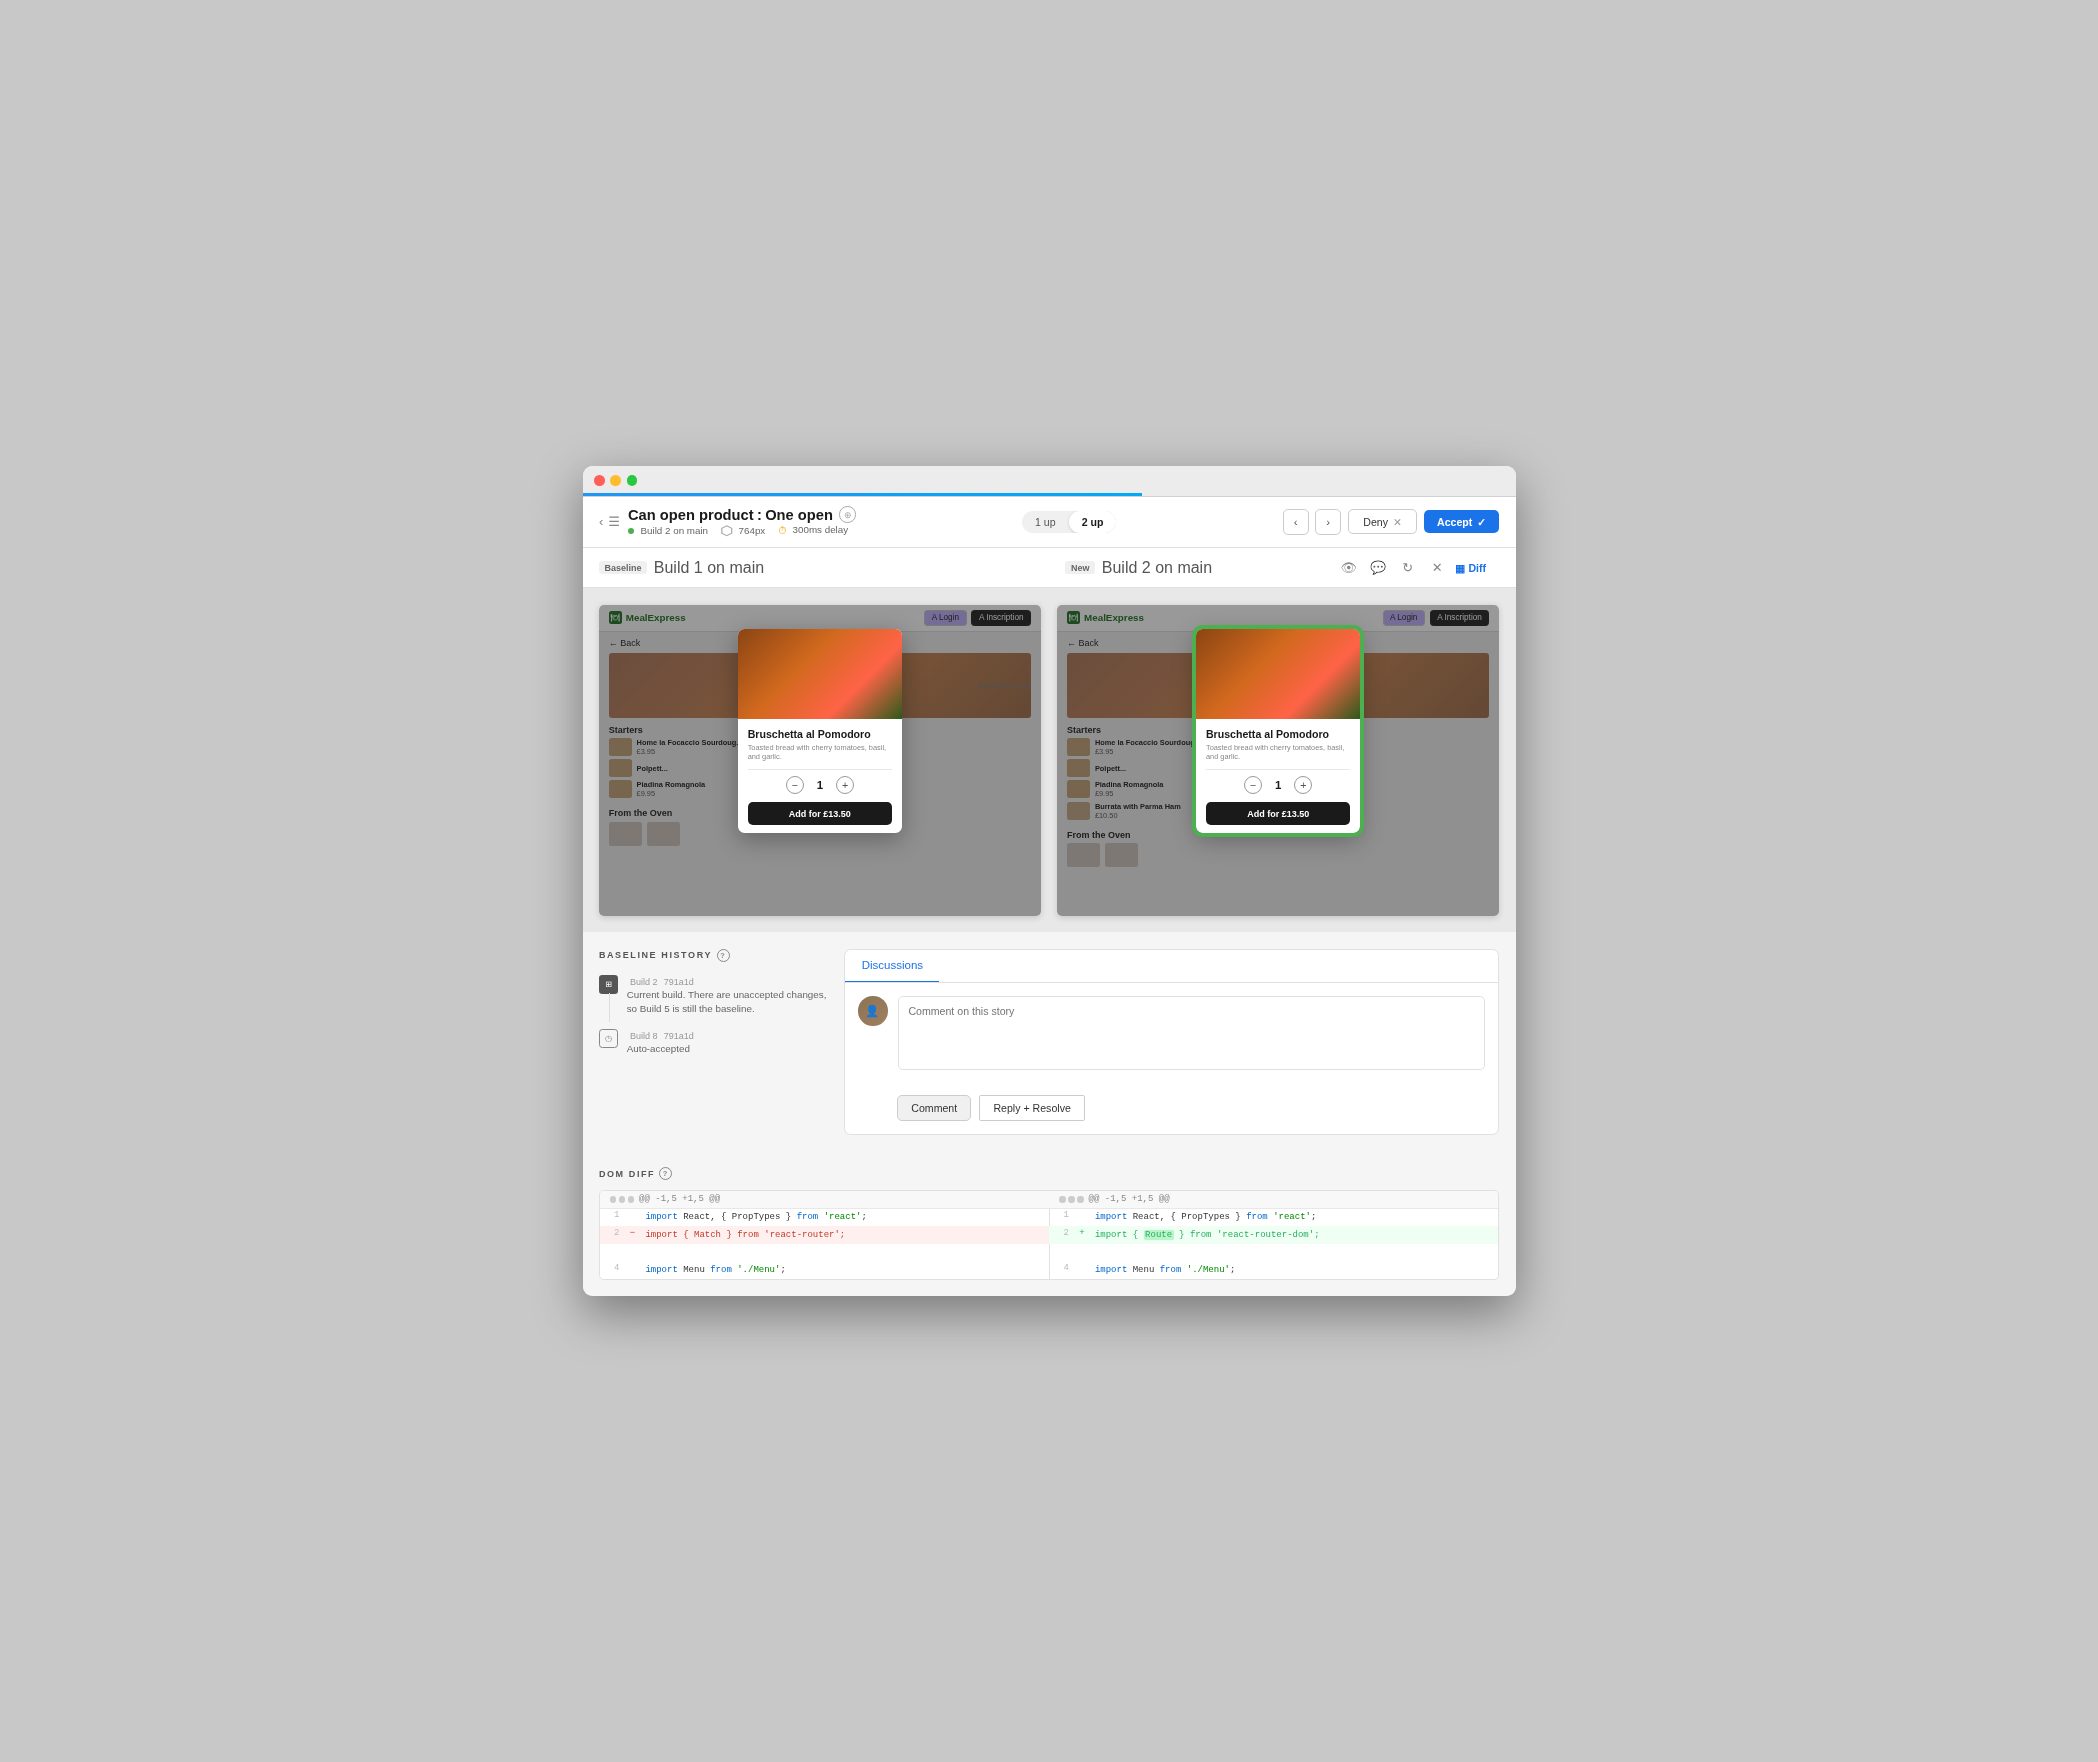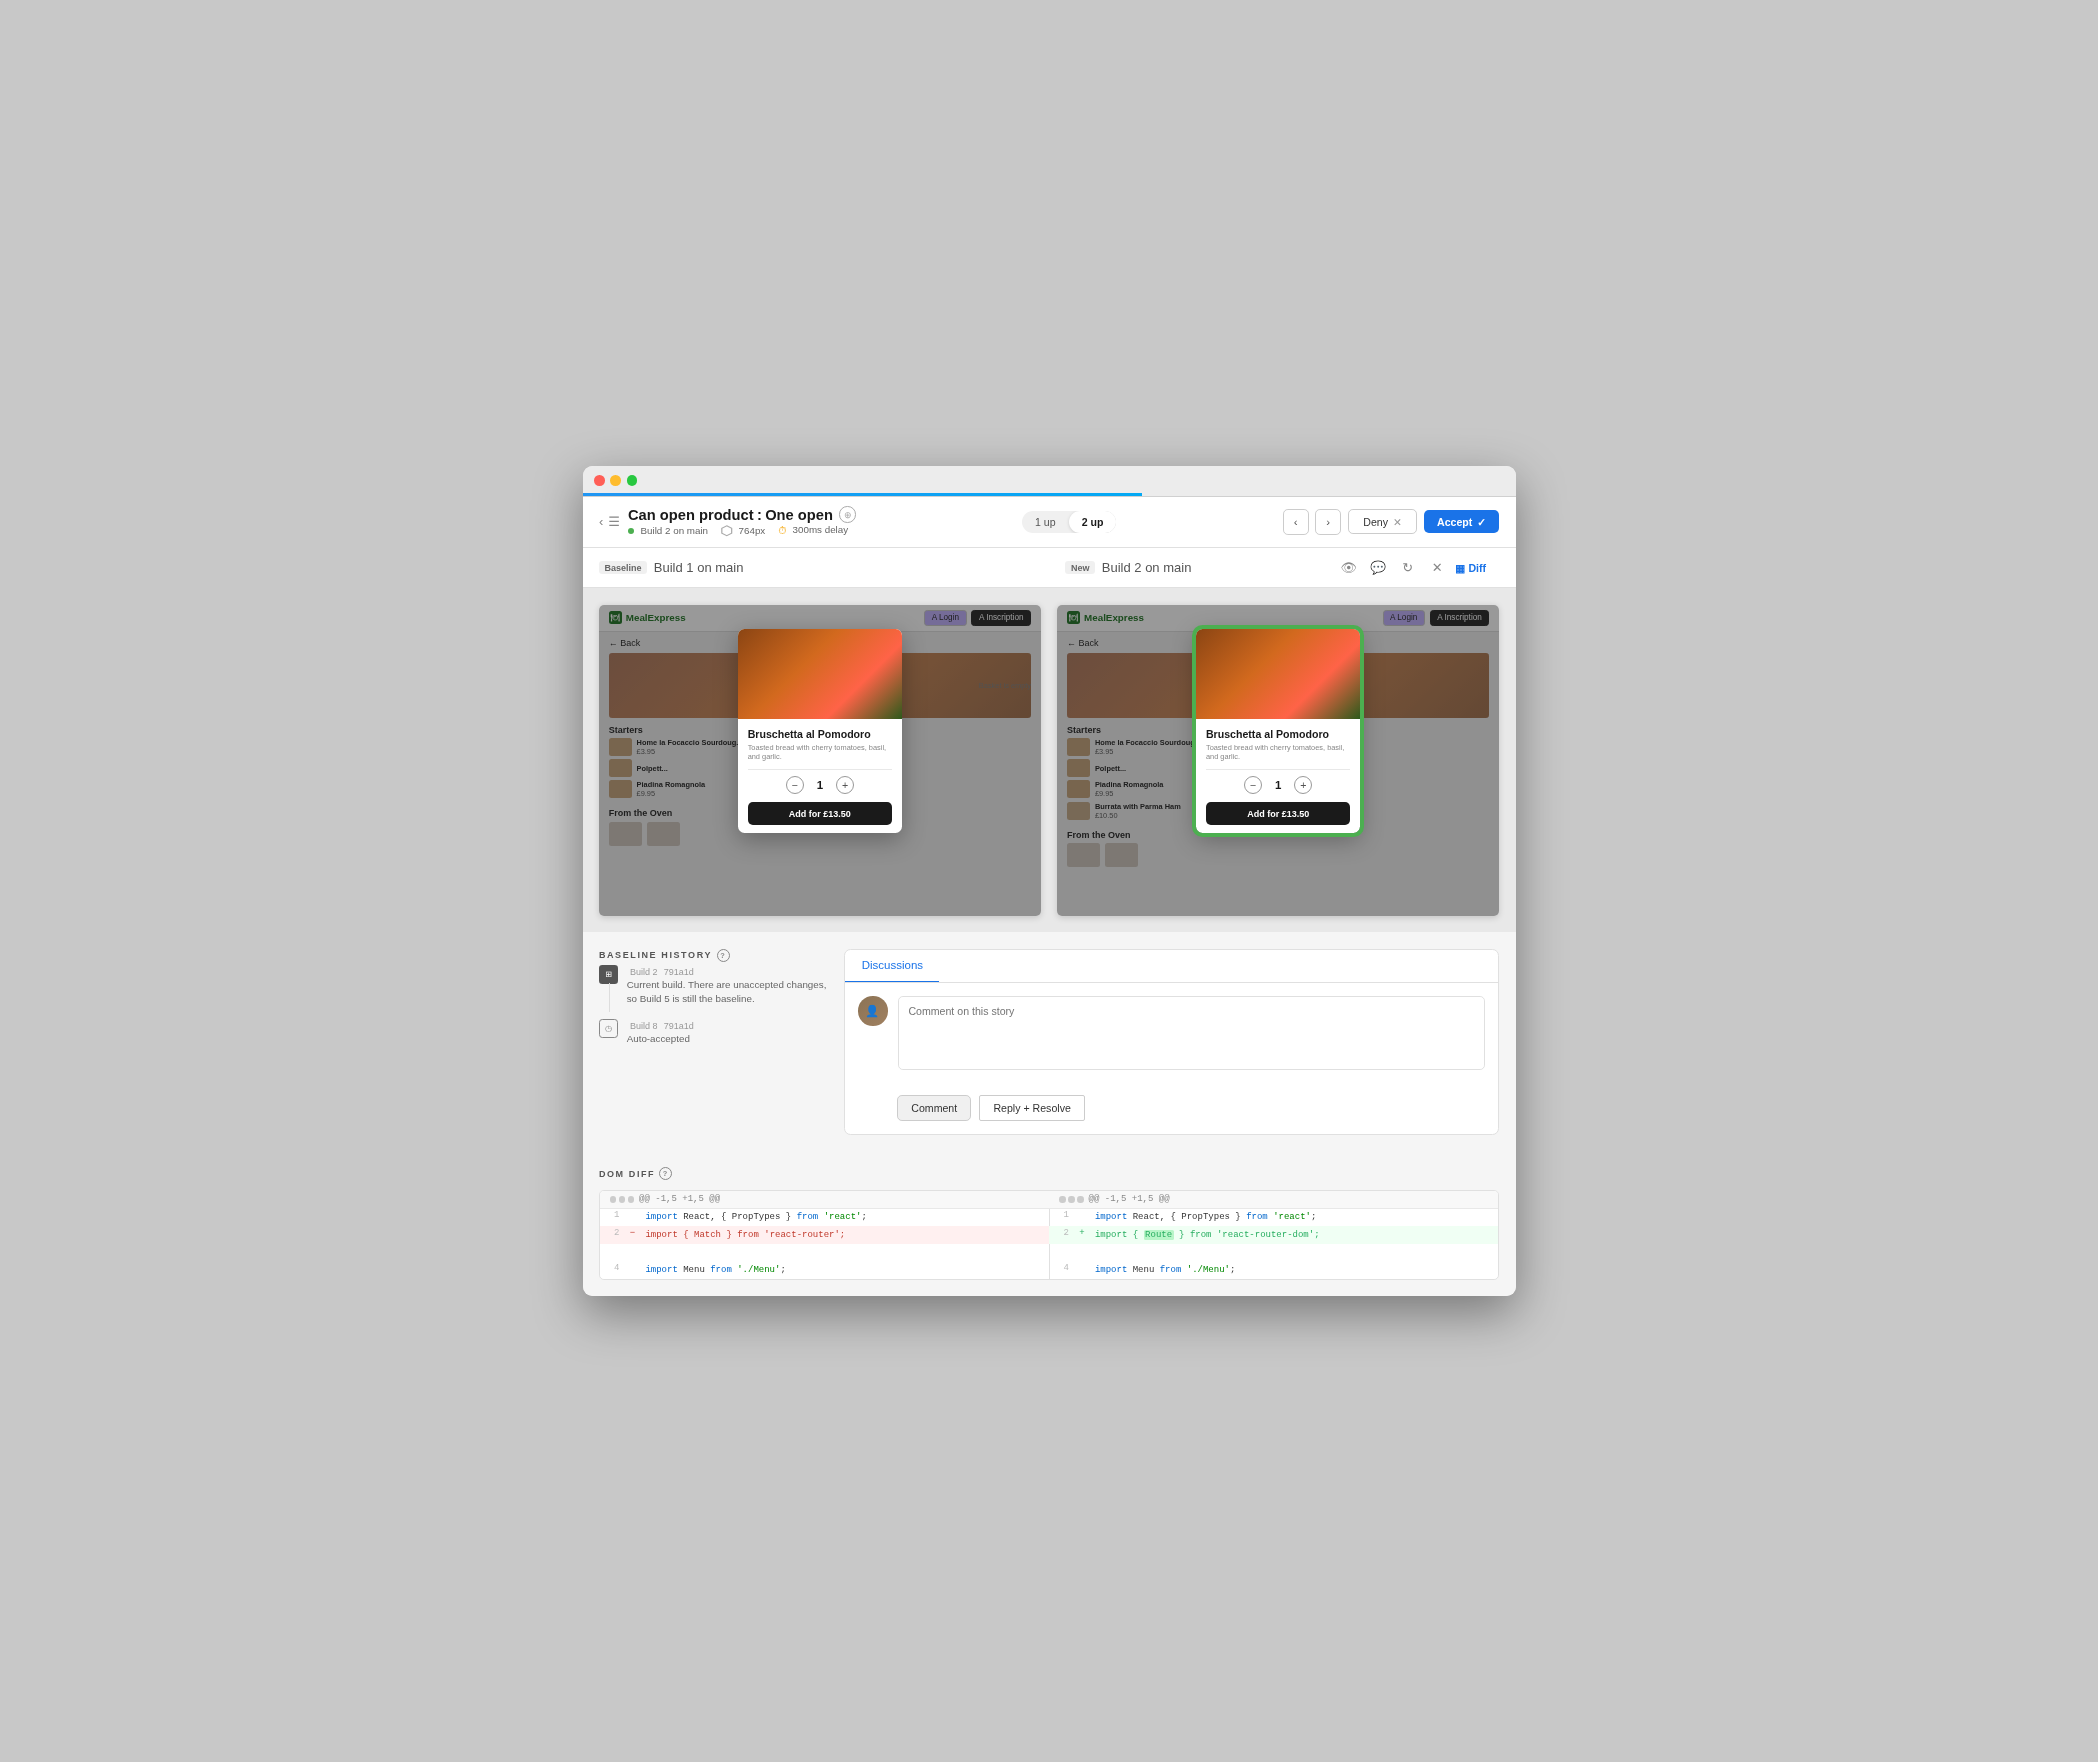--- a/index.html
+++ b/index.html
@@ -193,21 +193,21 @@
     .comp-label-tag {
       font-size: 9px;
       font-weight: 700;
       color: #666;
       background: #f0f0f0;
       padding: 1.6px 5.7px;
       border-radius: 3.3px;
     }
     .comp-label-name {
       color: #555;
-      font-size: 13px;
+      font-size: 16px;
     }
     .comp-icons {
       display: flex;
       align-items: center;
       gap: 6.5px;
       padding-right: 13px;
     }
     .comp-icon {
       width: 23px; height: 23px;
       display: flex; align-items: center; justify-content: center;
@@ -457,21 +457,21 @@
       flex-shrink: 0;
     }
     .section-title {
       font-size: 9px;
       font-weight: 700;
       letter-spacing: 1.6px;
       color: #555;
       display: flex;
       align-items: center;
       gap: 4.9px;
-      margin-bottom: 3px;
+      margin-bottom: 13px;
     }
     .section-title-icon {
       width: 13px; height: 13px;
       border-radius: 50%;
       border: 1.2px solid #888;
       display: flex; align-items: center; justify-content: center;
       font-size: 7.4px;
       color: #888;
     }
     .history-item {

